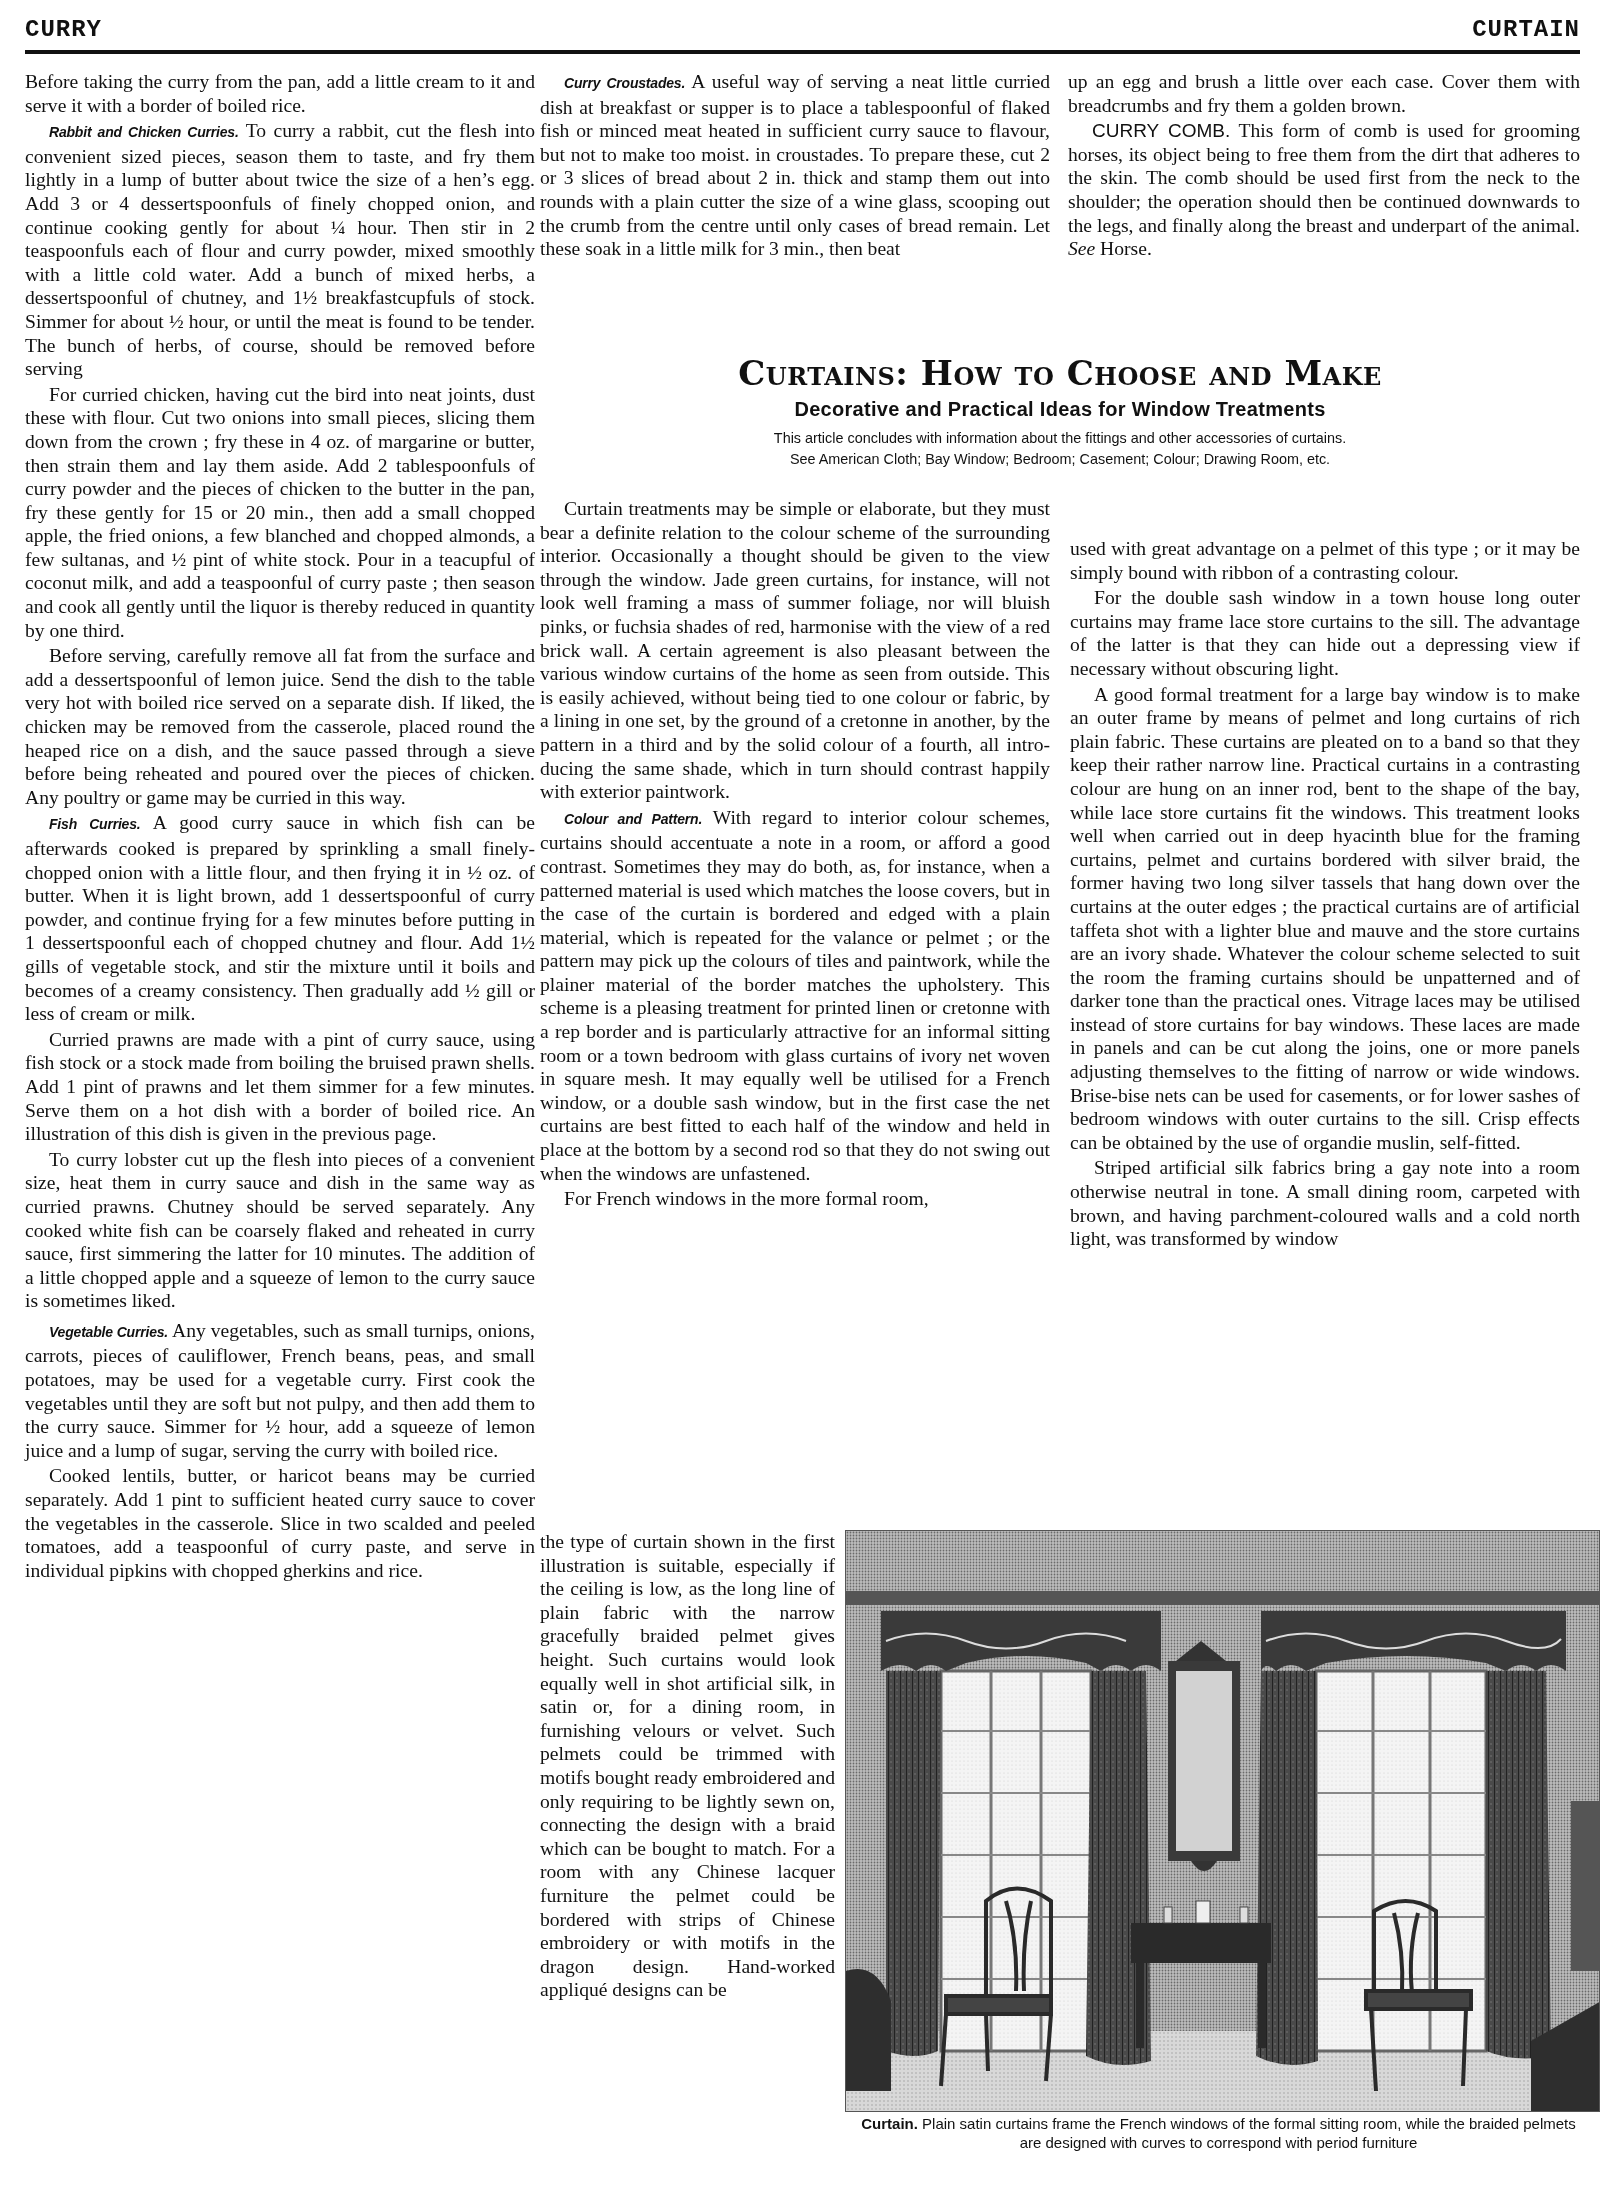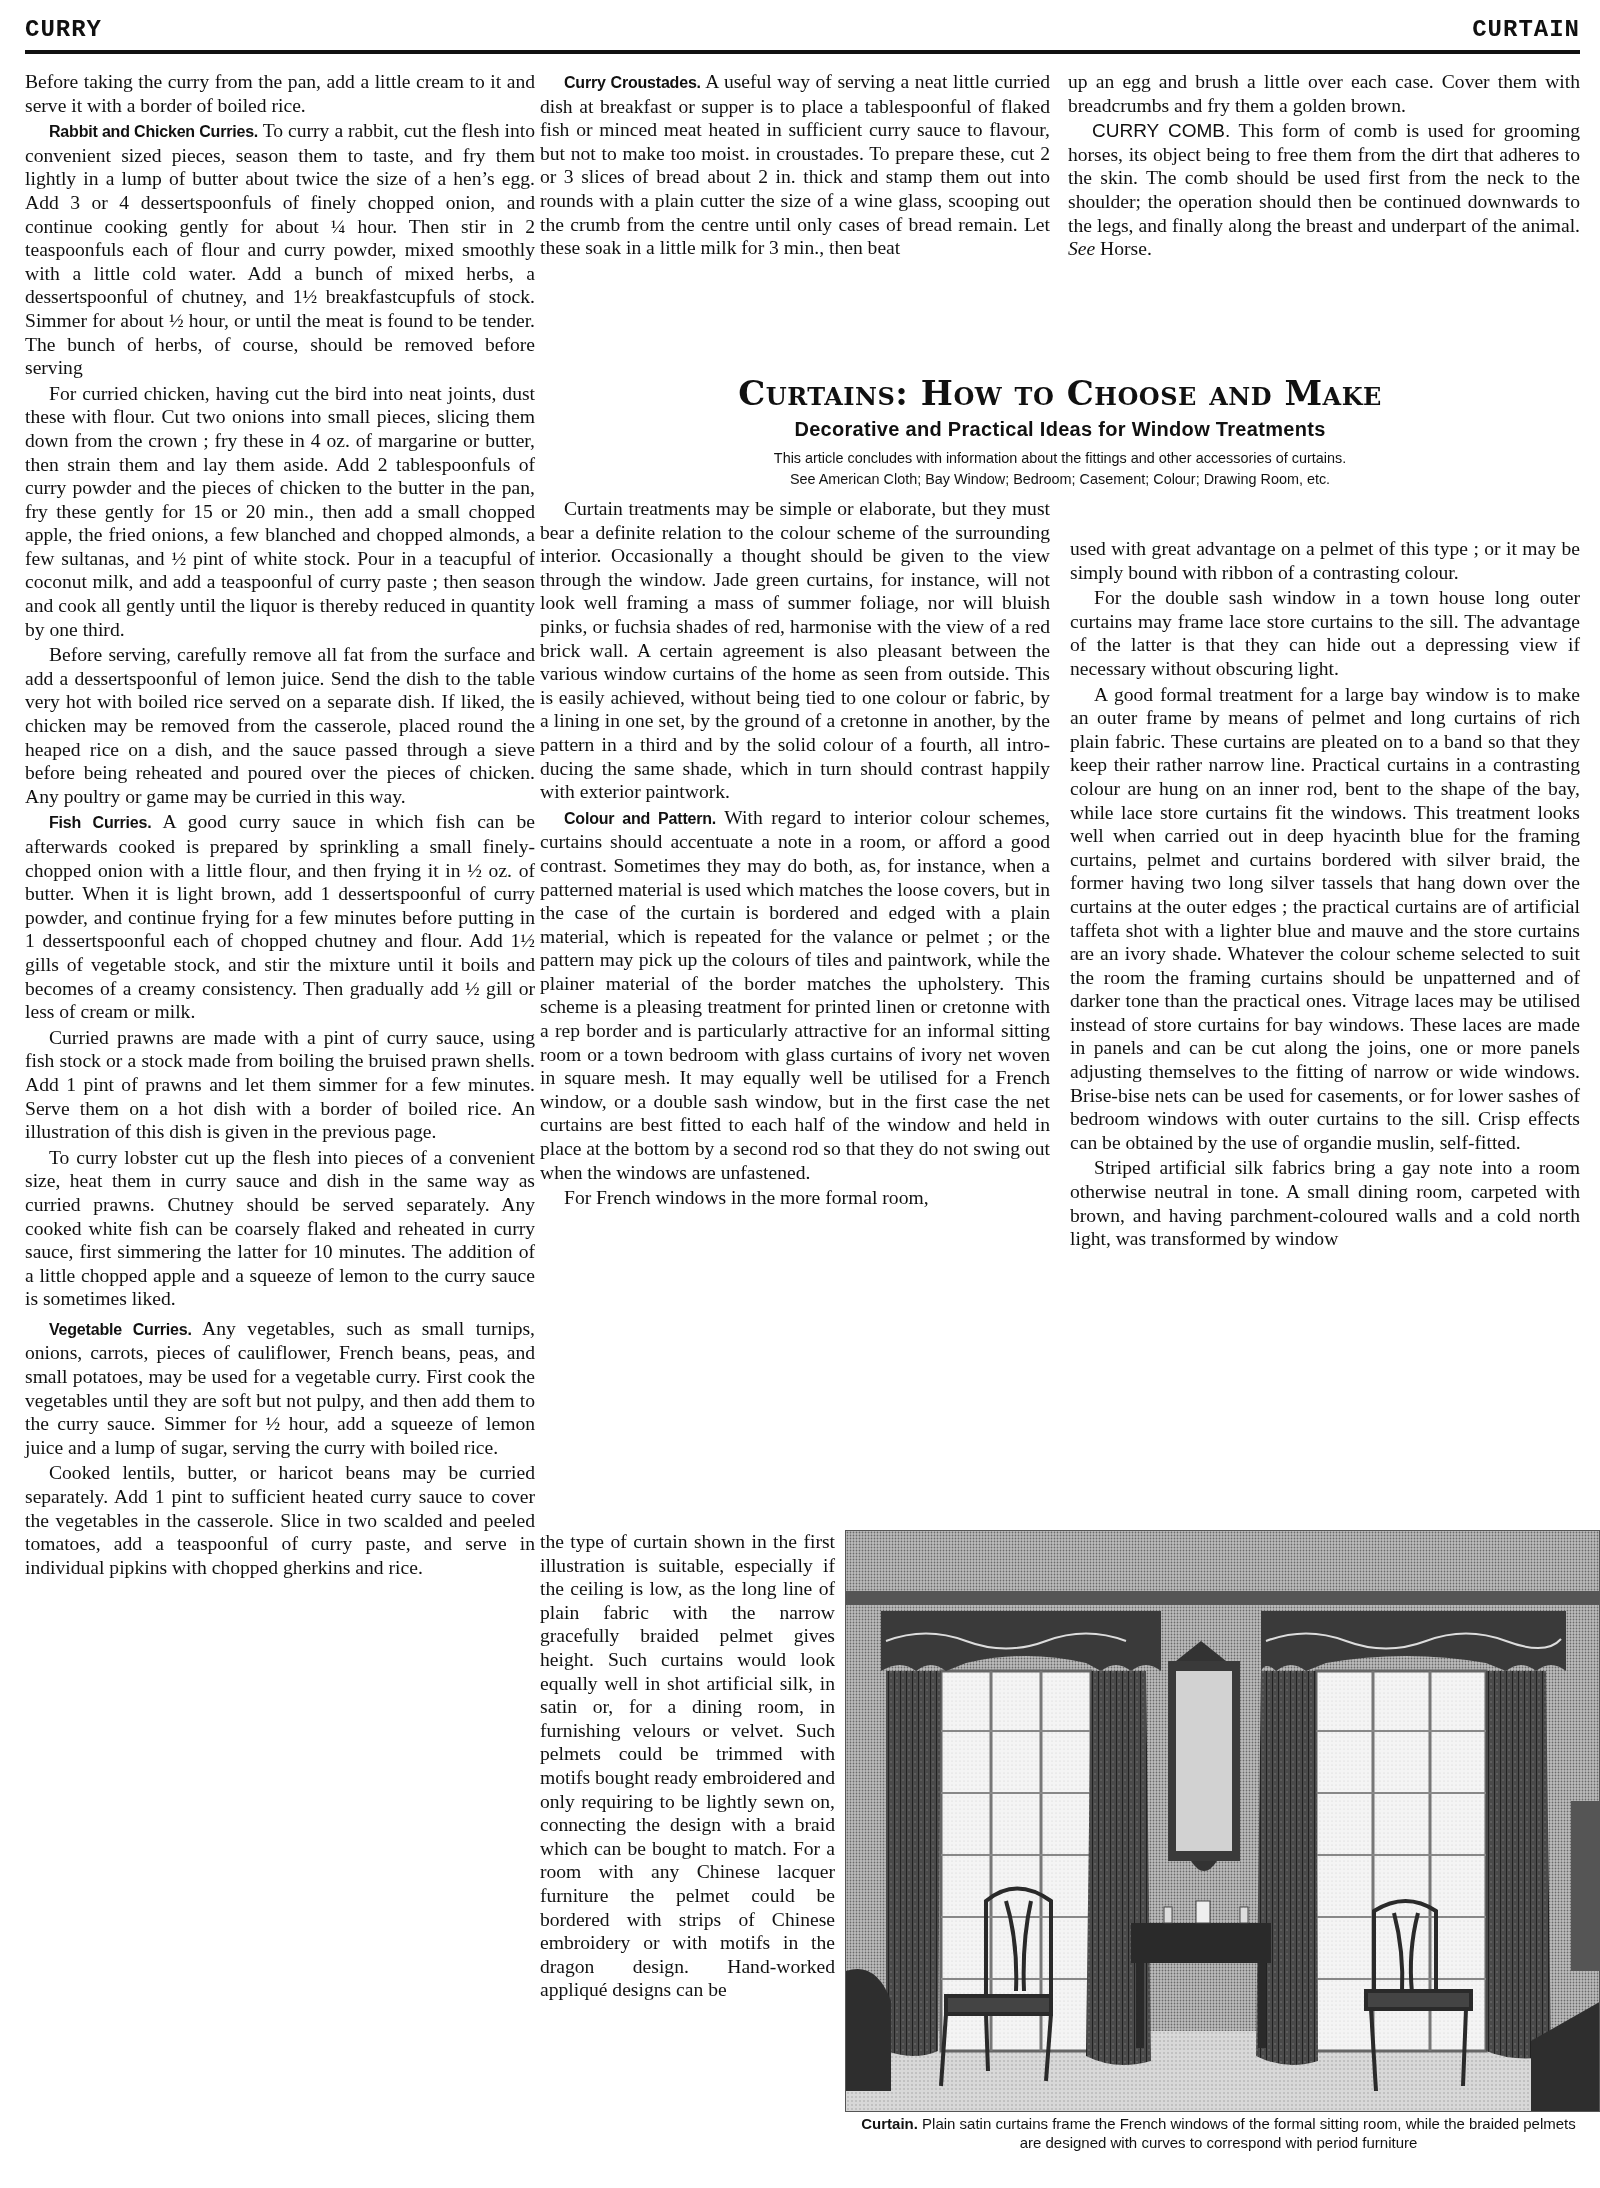--- a/index.html
+++ b/index.html
@@ -31,33 +31,34 @@
     line-height: 23.6px;
     text-align: justify;
     hyphens: manual;
   }
   .col p { text-indent: 24px; margin-bottom: 2px; }
   .col p.noindent { text-indent: 0; }
   .col p.gap { margin-top: 6px; }
   .sub {
     font-family: "Liberation Sans", "DejaVu Sans", sans-serif;
     font-weight: bold;
-    font-size: 16px;
+    font-size: 14px;
     letter-spacing: -0.2px;
+    font-style: italic;
   }
   .comb {
     font-family: "Liberation Sans", sans-serif;
     font-weight: normal; font-size: 19px;
   }
   .col1 { left: 25px; top: 70px; width: 510px; }
   .col2 { left: 540px; top: 70px; width: 510px; }
   .col3 { left: 1068px; top: 70px; width: 512px; }
 
   .article-head {
-    position: absolute; left: 540px; right: 20px; top: 372px; text-align: center;
+    position: absolute; left: 540px; right: 20px; top: 352px; text-align: center;
   }
   .article-title {
     font-family: "DejaVu Serif", serif; font-weight: bold;
     font-size: 34px; letter-spacing: 0.5px; font-variant: small-caps;
     line-height: 42px;
   }
   .article-sub {
     font-family: "Liberation Sans", sans-serif; font-weight: bold;
     font-size: 20px; margin-top: 4px; letter-spacing: 0.3px;
   }

